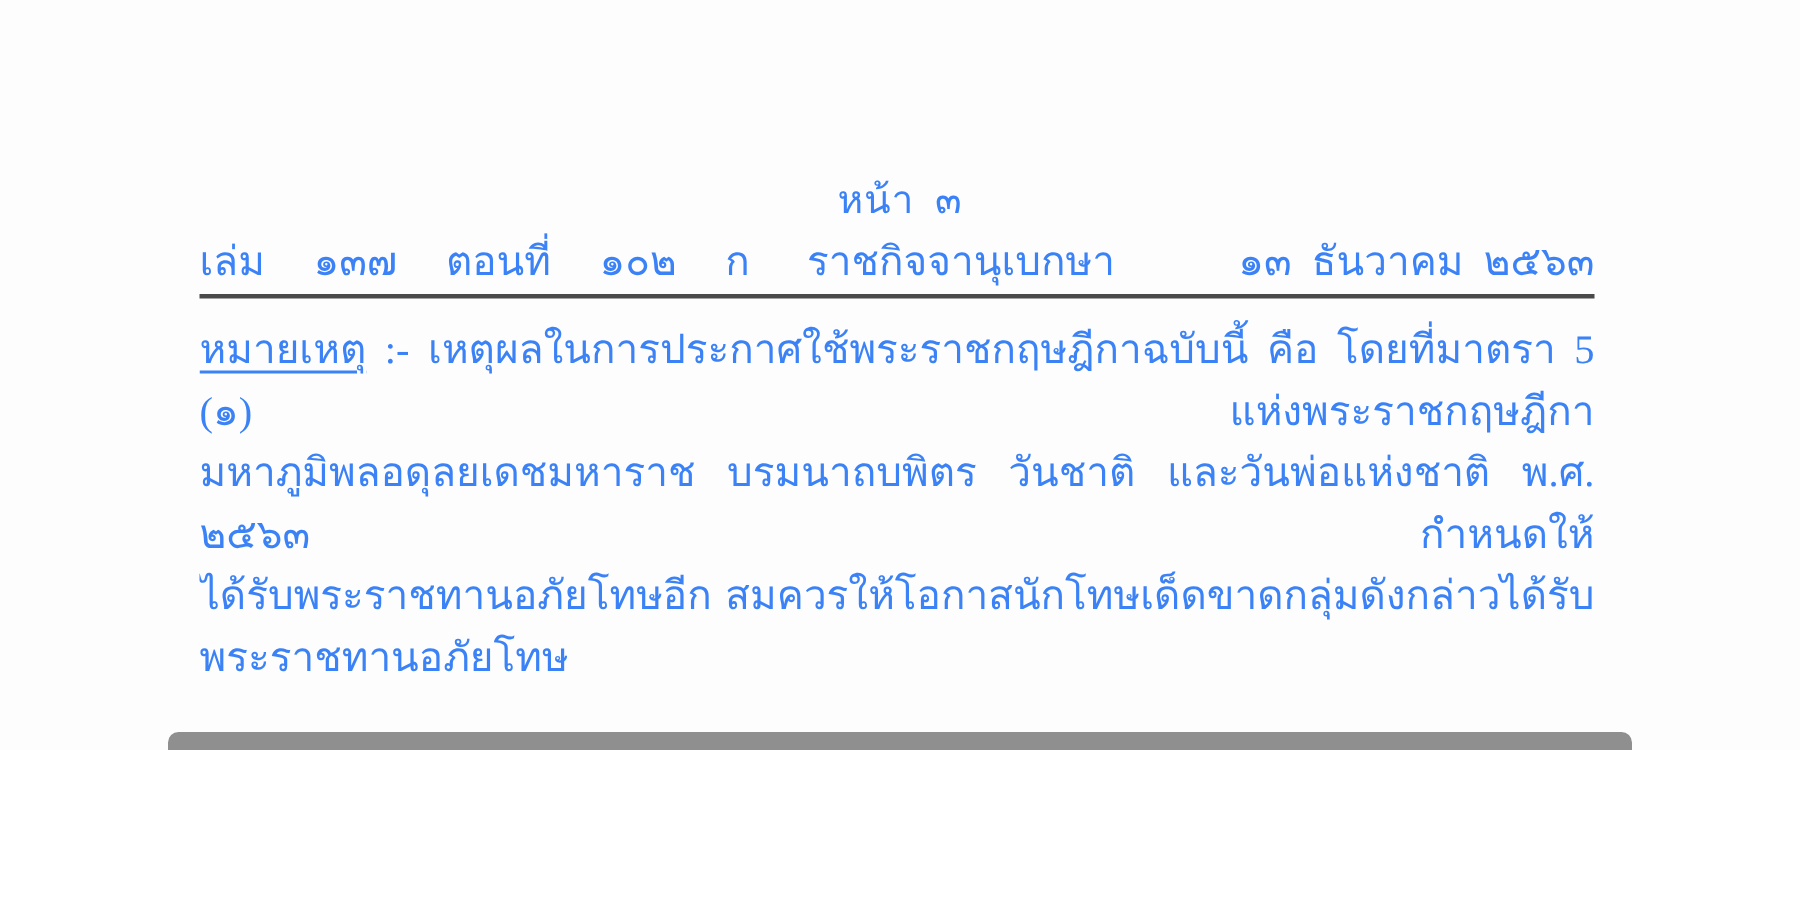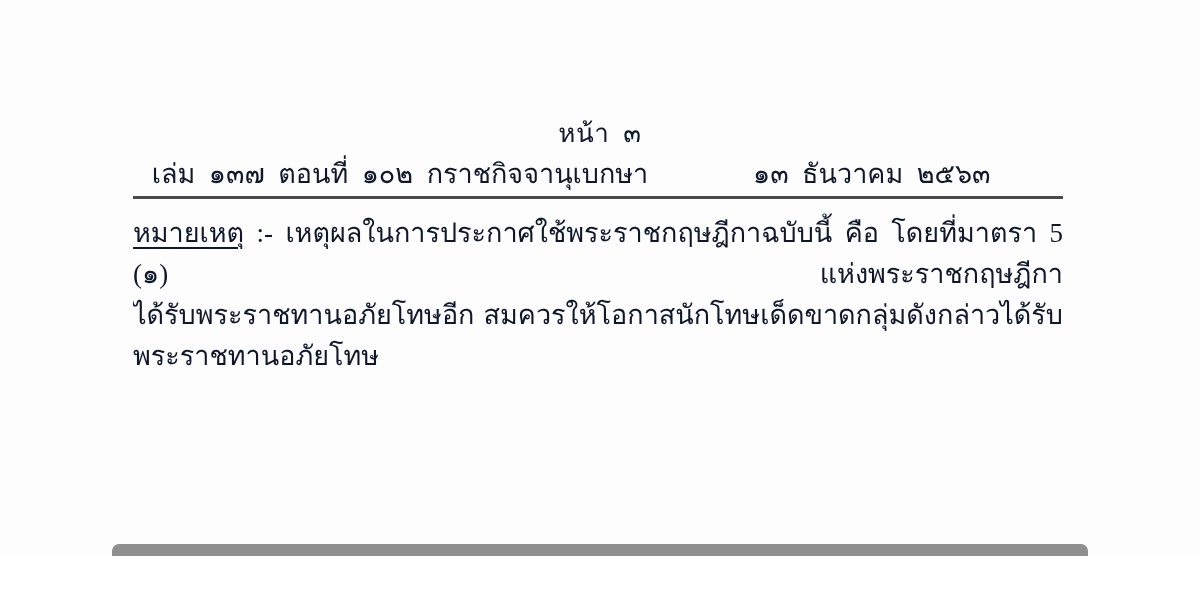--- a/index.html
+++ b/index.html
@@ -3,23 +3,23 @@
 <meta charset="utf-8">
 <style>
   html, body {
     margin: 0;
     padding: 0;
     background: #ffffff;
   }
   .sheet {
     position: relative;
     width: 1200px;
-    height: 556px;
+    height: 500px;
     background: #fdfdfd;
-    color: #0f172a;
+    color: #3b82f6;
     font-family: "Liberation Serif", "DejaVu Serif", serif;
     overflow: hidden;
   }
   .keep-spaces { white-space: pre; }
 
   .pagenum-line {
     position: absolute;
     top: 112px;
     left: 0;
     right: 0;
@@ -31,23 +31,23 @@
   .masthead {
     position: absolute;
     top: 152px;
     left: 133px;
     right: 137px;
     display: flex;
     justify-content: space-between;
     align-items: baseline;
     font-size: 27px;
   }
-  .mast-left  { flex: 1 1 0; text-align: right; }
-  .mast-center{ flex: 1 1 0; }
-  .mast-right { flex: 1 1 0; }
+  .mast-left  { flex: 1 1 0; text-align: center; font-family: Liberation Mono, monospace; }
+  .mast-center{ flex: 1 1 0; text-align: center; }
+  .mast-right { flex: 1 1 0; text-align: right; }
 
   .head-rule {
     position: absolute;
     top: 196px;
     left: 133px;
     right: 137px;
     height: 3px;
     background: #4a4a4a;
   }
 
@@ -93,19 +93,20 @@
     <div class="mast-center">ราชกิจจานุเบกษา</div>
     <div class="mast-right keep-spaces">๑๓  ธันวาคม  ๒๕๖๓</div>
   </div>
 
   <div class="head-rule"></div>
 
   <div class="note-block">
     <div class="jline">
       <span class="note-label">หมายเหตุ</span><span class="keep-spaces"> :- </span><span>เหตุผลในการประกาศใช้พระราชกฤษฎีกาฉบับนี้ คือ โดยที่มาตรา 5 (๑) แห่งพระราชกฤษฎีกา</span>
     </div>
+    <div class="jline">มหาภูมิพลอดุลยเดชมหาราช บรมนาถบพิตร วันชาติ และวันพ่อแห่งชาติ พ.ศ. ๒๕๖๓ กำหนดให้</div>
     <div class="jline">ได้รับพระราชทานอภัยโทษอีก สมควรให้โอกาสนักโทษเด็ดขาดกลุ่มดังกล่าวได้รับพระราชทานอภัยโทษ</div>
 
   </div>
 
   <div class="bottom-bar"></div>
 
 </div>
 
 </body></html>

